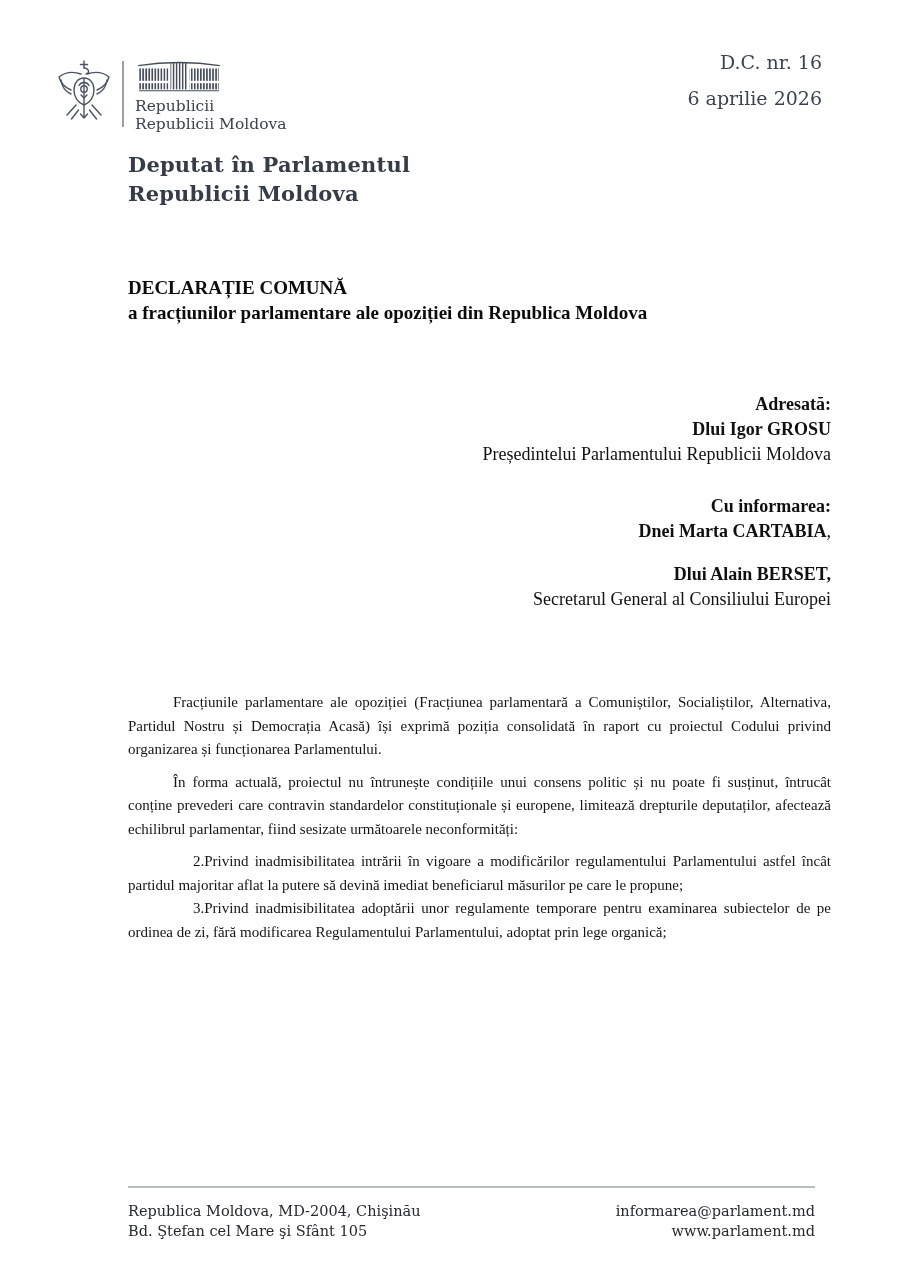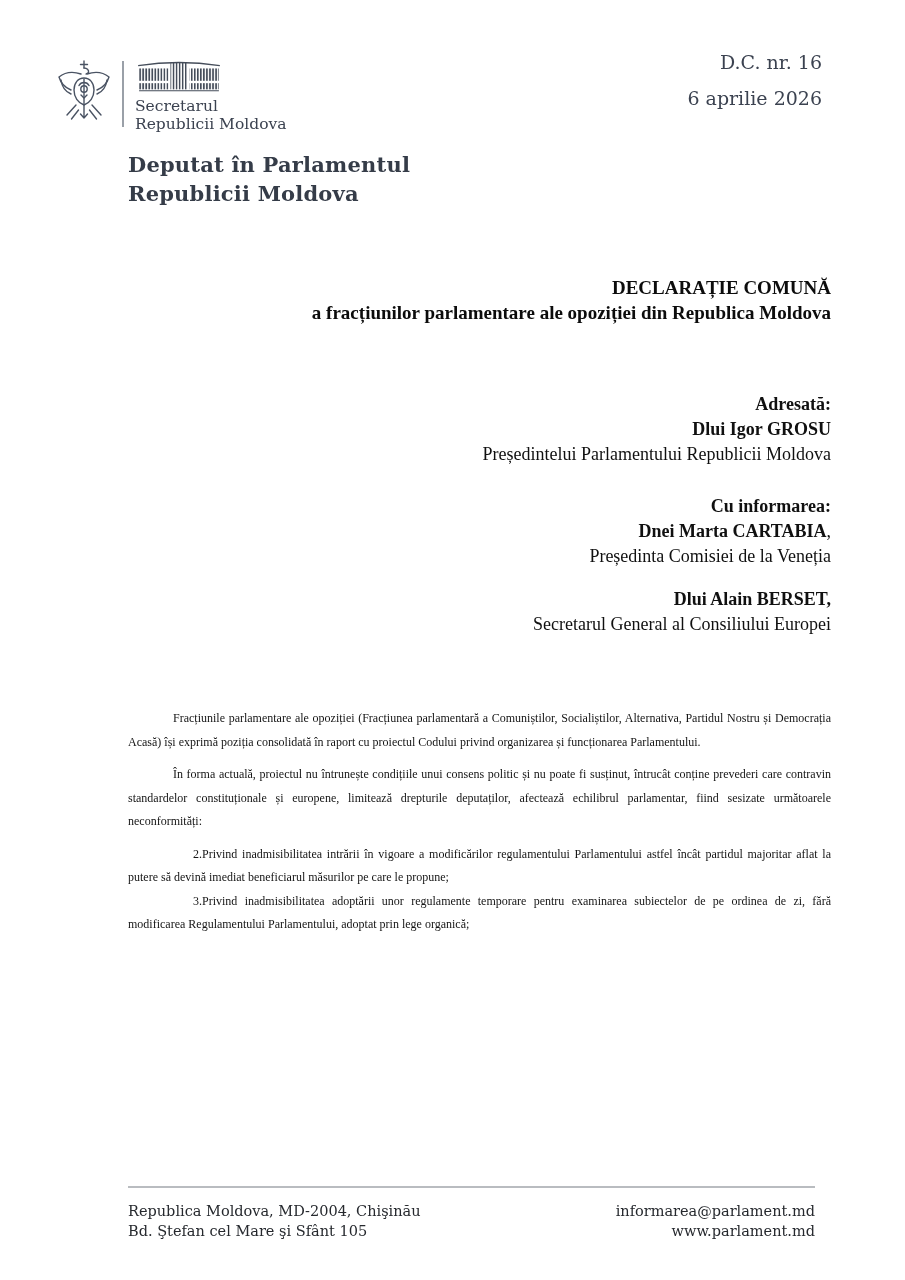--- a/index.html
+++ b/index.html
@@ -23,41 +23,41 @@
   .doc-meta{position:absolute;top:51px;right:83px;text-align:right;font-size:19px;color:#3b4250;}
   .doc-meta .doc-date{margin-top:14px;}
 
   .letterhead-heading{
     position:absolute;left:128px;top:150px;
     font-size:21px;font-weight:bold;line-height:29px;color:#353c48;letter-spacing:.2px;
   }
 
   
   .doc-title{
-    position:absolute;left:128px;top:275px;width:703px;text-align:right;
+    position:absolute;left:128px;top:275px;width:703px;text-align:left;
     font-family:"Liberation Serif", serif;font-weight:bold;
     font-size:19px;line-height:25px;color:#0c0c0c;
   }
 
   
   .recipients{
     position:absolute;left:128px;top:392px;width:703px;text-align:right;
     font-family:"Liberation Serif", serif;font-size:18px;line-height:25px;color:#101010;
   }
   .recipient-block{margin:0;}
   .recipient-block.gap-lg{margin-bottom:27px;}
   .recipient-block.gap-md{margin-bottom:18px;}
   .r-label,.r-name{font-weight:bold;}
   .r-suffix{font-weight:normal;}
 
   
   .body-text{
     position:absolute;left:128px;top:691px;width:703px;
     font-family:"Liberation Serif", serif;
-    font-size:12px;line-height:23.5px;text-align:justify;color:#141414;margin-top:16px;
+    font-size:15px;line-height:23.5px;text-align:justify;color:#141414;
   }
   .body-text p{margin:0 0 9px;text-indent:45px;}
   .body-text p.item{margin:0;text-indent:65px;}
 
   
   .footer{position:absolute;left:128px;top:1186px;width:687px;font-size:14.5px;line-height:20px;color:#26292e;}
   .footer-rule{height:2px;background:#b9bcc0;margin-bottom:13px;}
   .footer-cols{display:flex;justify-content:space-between;align-items:flex-start;}
   .footer-right{text-align:right;}
 </style>
@@ -93,21 +93,21 @@
         </defs>
         <path d="M2 8 Q45 1.5 88 8" stroke="#454d5a" fill="none" stroke-width="1.4"></path>
         <rect x="36" y="5" width="18" height="28" fill="url(#cols)"></rect>
         <rect x="3" y="11" width="31" height="13" fill="url(#cols)"></rect>
         <rect x="56" y="11" width="31" height="13" fill="url(#cols)"></rect>
         <rect x="3" y="26.5" width="31" height="6.5" fill="url(#cols)"></rect>
         <rect x="56" y="26.5" width="31" height="6.5" fill="url(#cols)"></rect>
         <line x1="3" y1="34.5" x2="87" y2="34.5" stroke="#454d5a" stroke-width="1.2"></line>
       </svg>
       <div class="org-name">
-        <div>Secretarul</div>
+        <div>Republicii</div>
         <div>Republicii Moldova</div>
       </div>
     </div>
   </div>
 
   <div class="doc-meta">
     <div class="doc-number">D.C. nr. 16</div>
     <div class="doc-date">6 aprilie 2026</div>
   </div>
 
@@ -125,21 +125,20 @@
 
     <div class="recipient-block gap-lg">
       <div class="r-label">Adresată:</div>
       <div class="r-name-line"><span class="r-name">Dlui Igor GROSU</span><span class="r-suffix"></span></div>
       <div class="r-role">Președintelui Parlamentului Republicii Moldova</div>
     </div>
 
     <div class="recipient-block gap-md">
       <div class="r-label">Cu informarea:</div>
       <div class="r-name-line"><span class="r-name">Dnei Marta CARTABIA</span><span class="r-suffix">,</span></div>
-      <div class="r-role">Președinta Comisiei de la Veneția</div>
     </div>
 
     <div class="recipient-block">
       <div class="r-name-line"><span class="r-name">Dlui Alain BERSET,</span><span class="r-suffix"></span></div>
       <div class="r-role">Secretarul General al Consiliului Europei</div>
     </div>
 
   </div>
 
   <div class="body-text">

